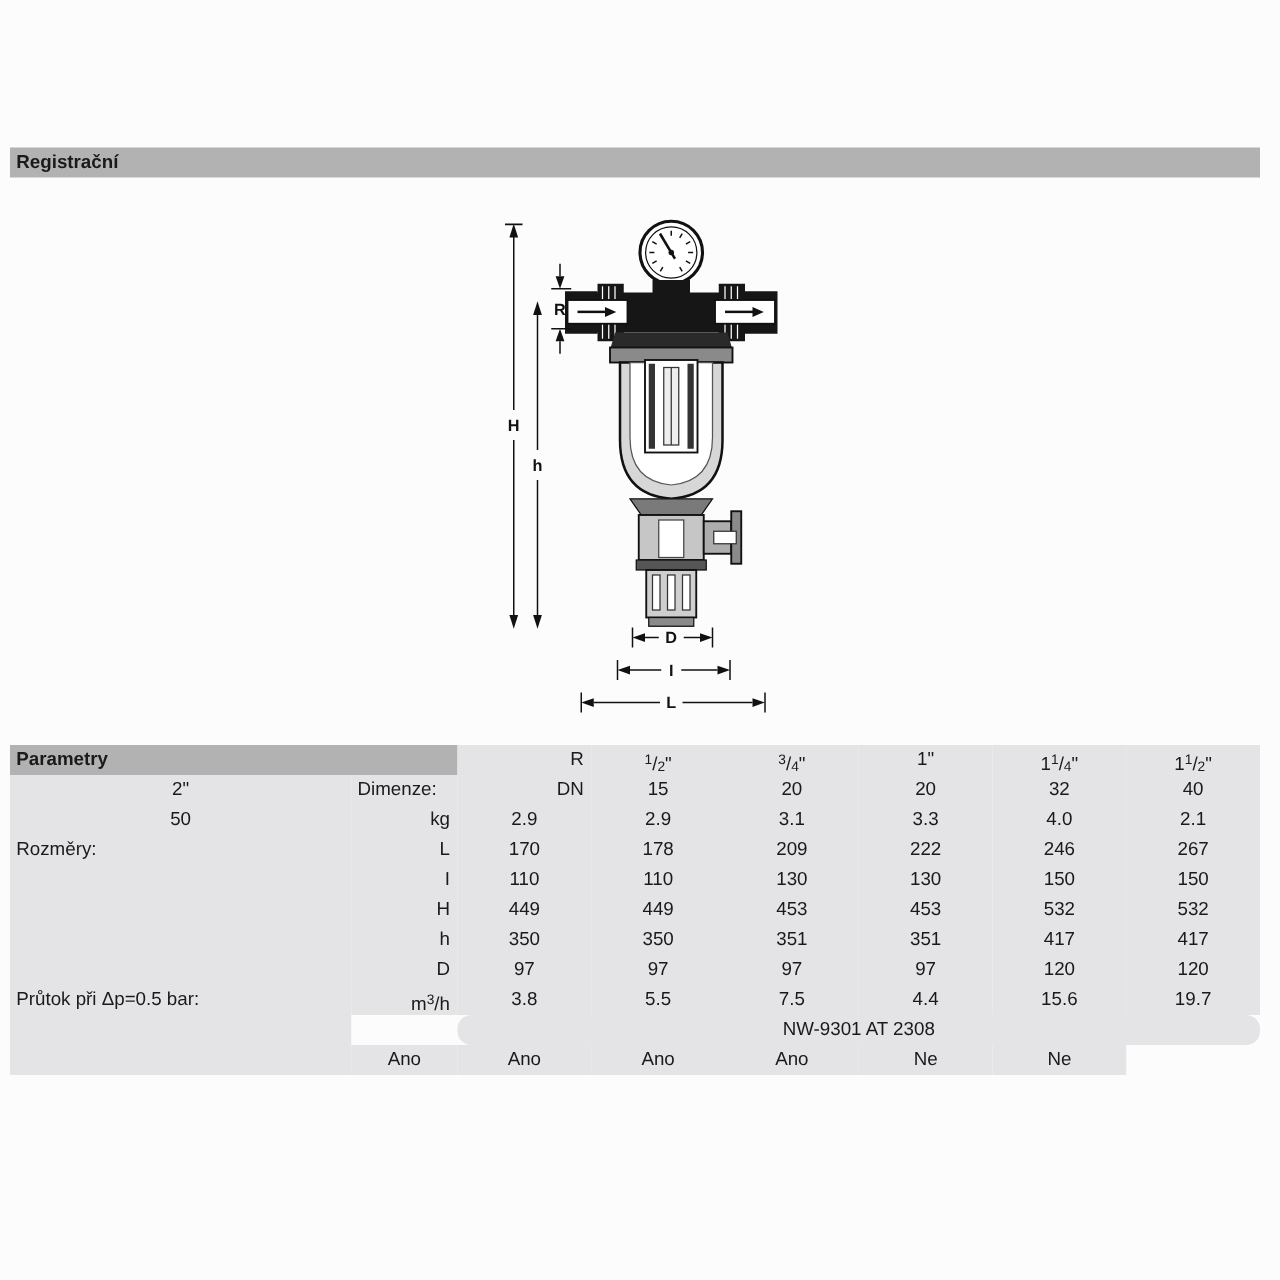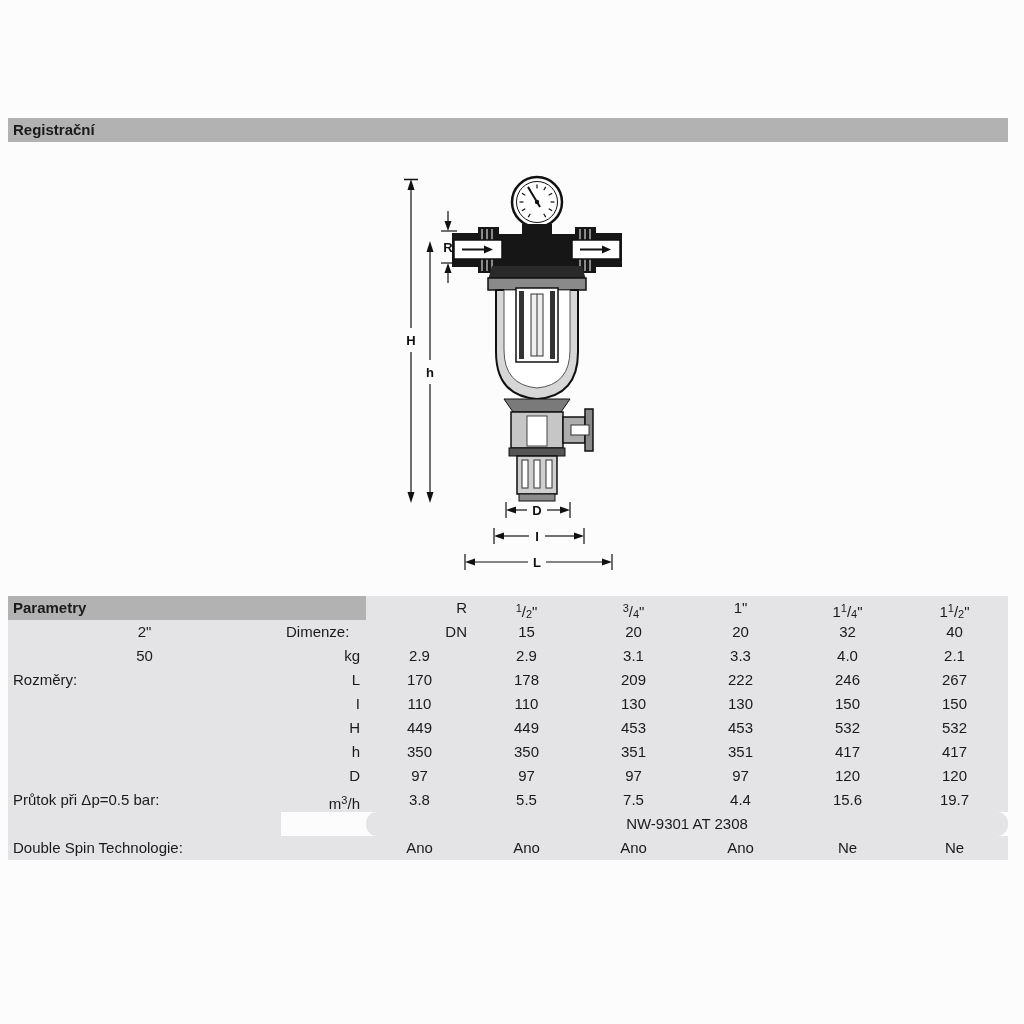--- a/index.html
+++ b/index.html
@@ -239,21 +239,20 @@
       <div class="cell left">Průtok při Δp=0.5 bar:</div>
       <div class="cell right">m<span class="sp">3</span>/h</div>
       <div class="cell center">3.8</div>
       <div class="cell center">5.5</div>
       <div class="cell center">7.5</div>
       <div class="cell center">4.4</div>
       <div class="cell center">15.6</div>
       <div class="cell center">19.7</div>
       <div class="cell right"></div>
       <div class="cell center" style="grid-column: 3 / 9; border-radius: 11px;">NW-9301 AT 2308</div>
-      <div class="cell left">Double Spin Technologie:</div>
       <div class="cell right"></div>
       <div class="cell center">Ano</div>
       <div class="cell center">Ano</div>
       <div class="cell center">Ano</div>
       <div class="cell center">Ano</div>
       <div class="cell center">Ne</div>
       <div class="cell center">Ne</div>
     </div>
 
 </div>

